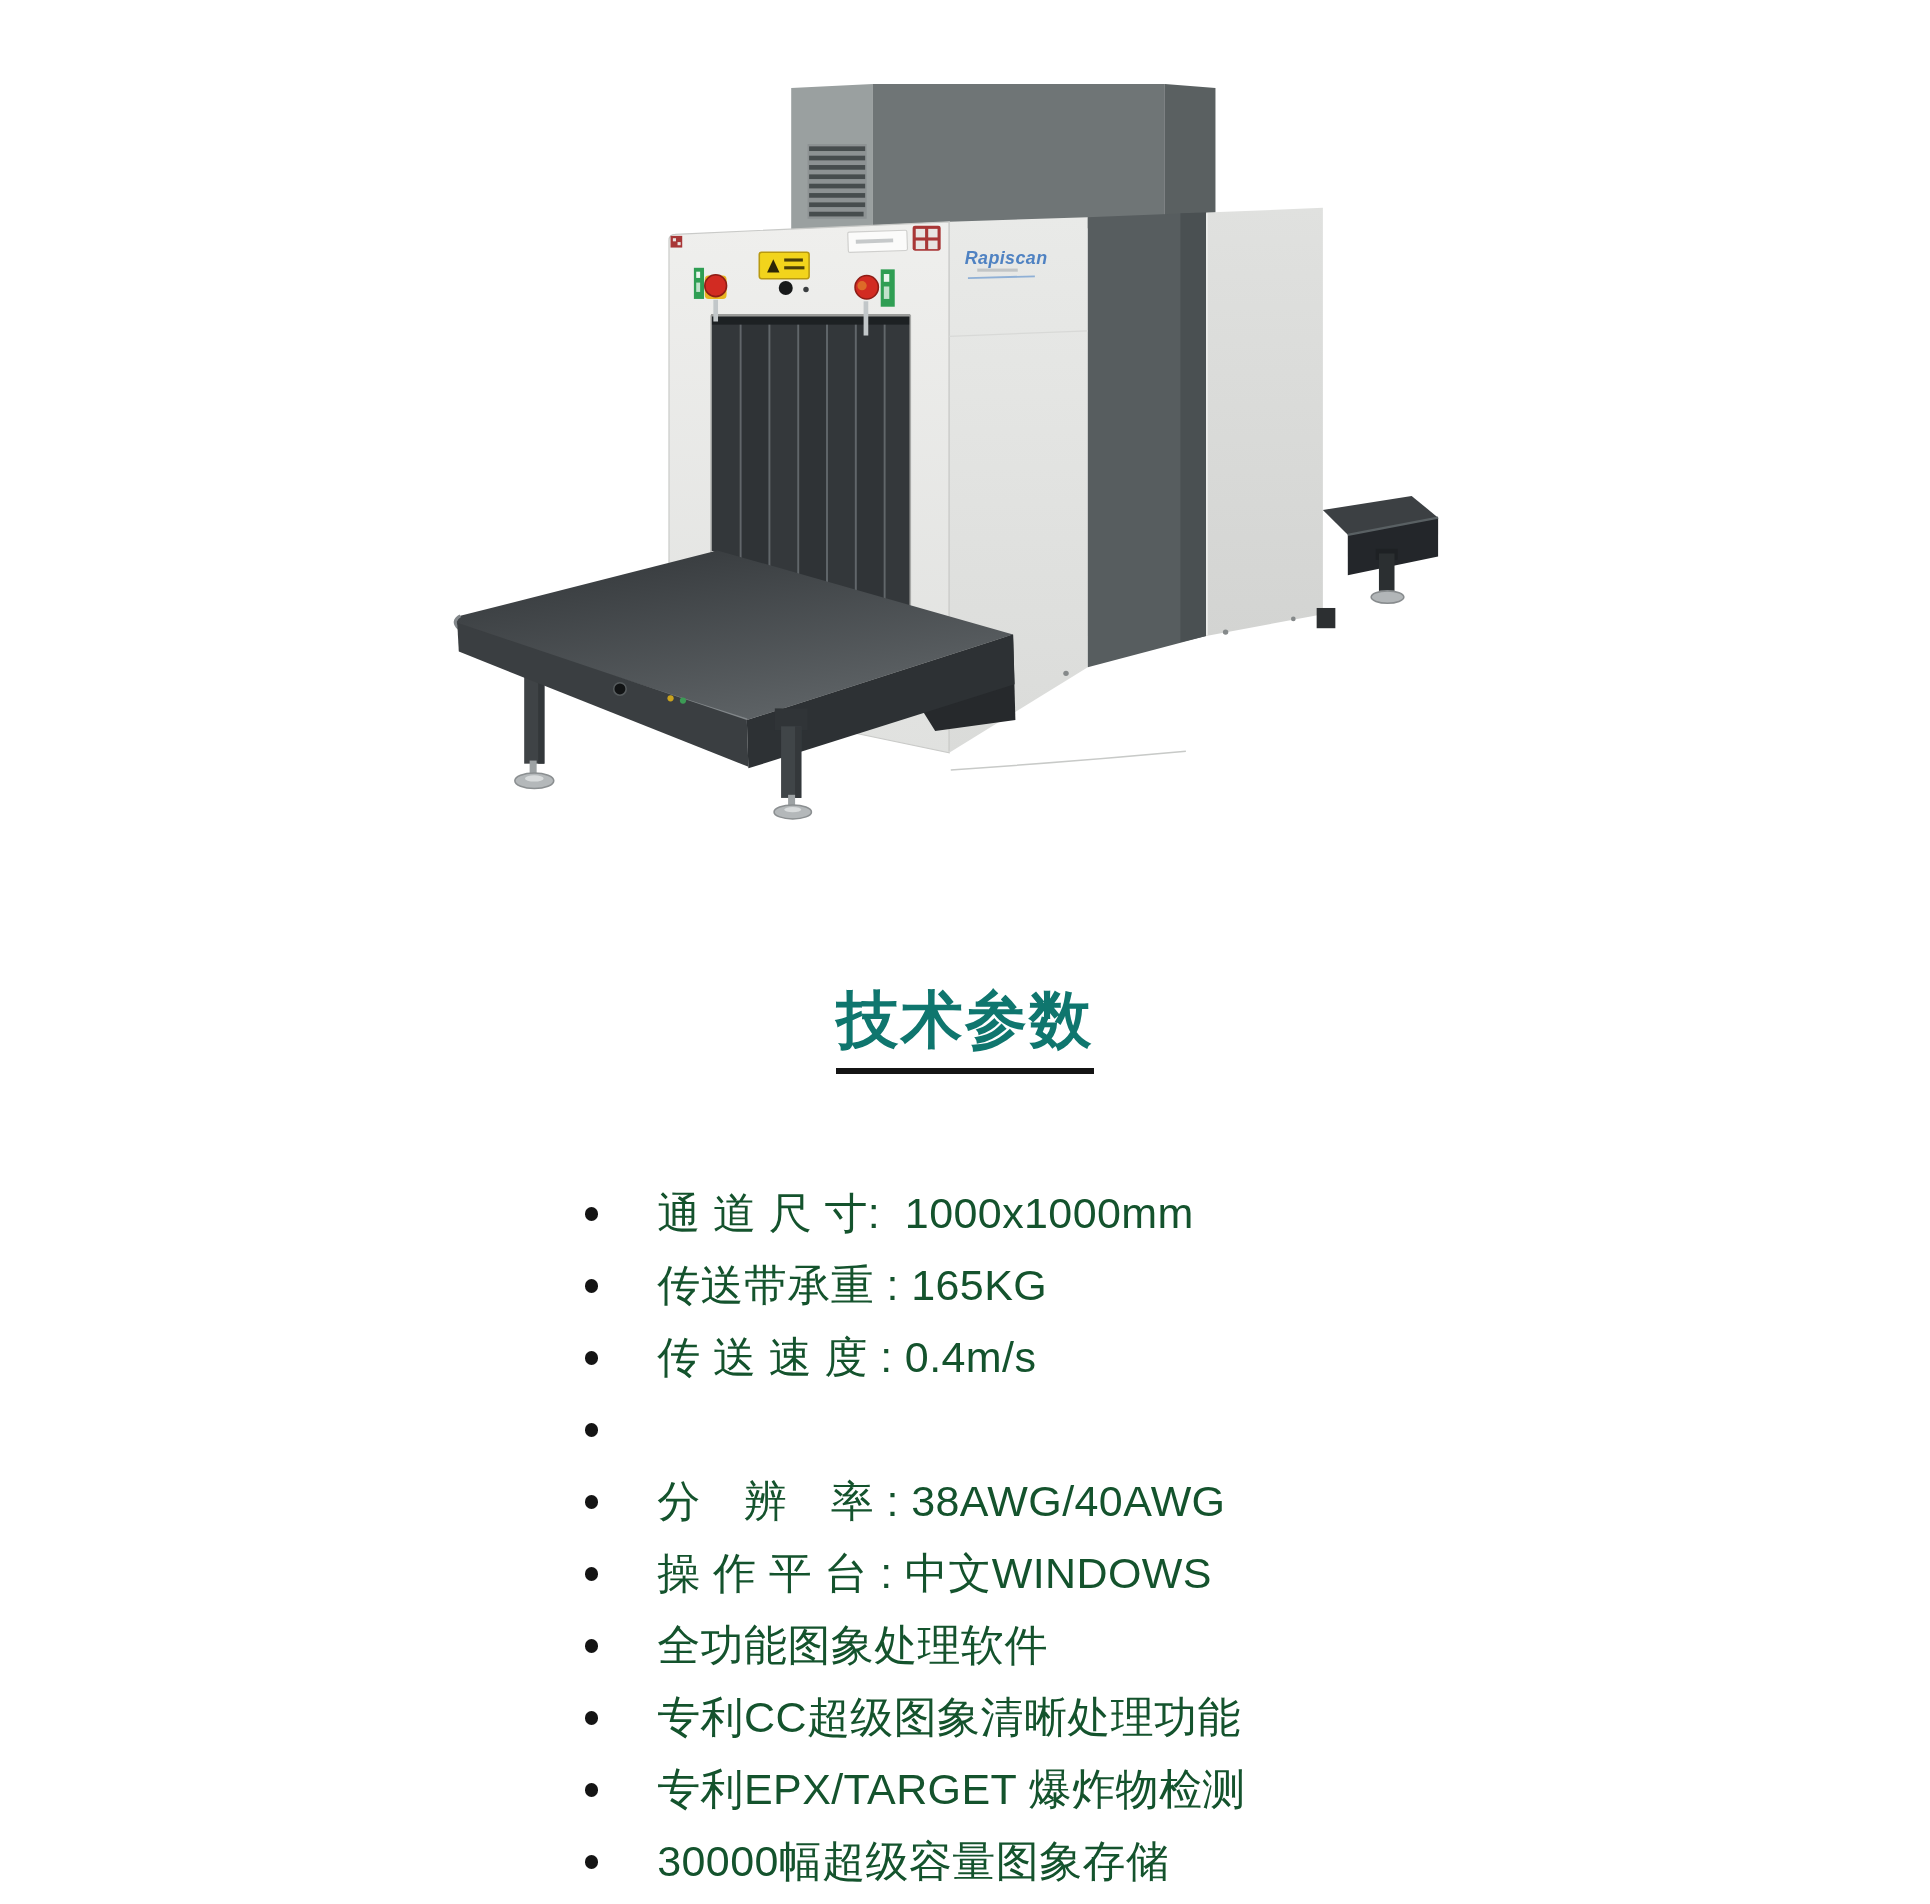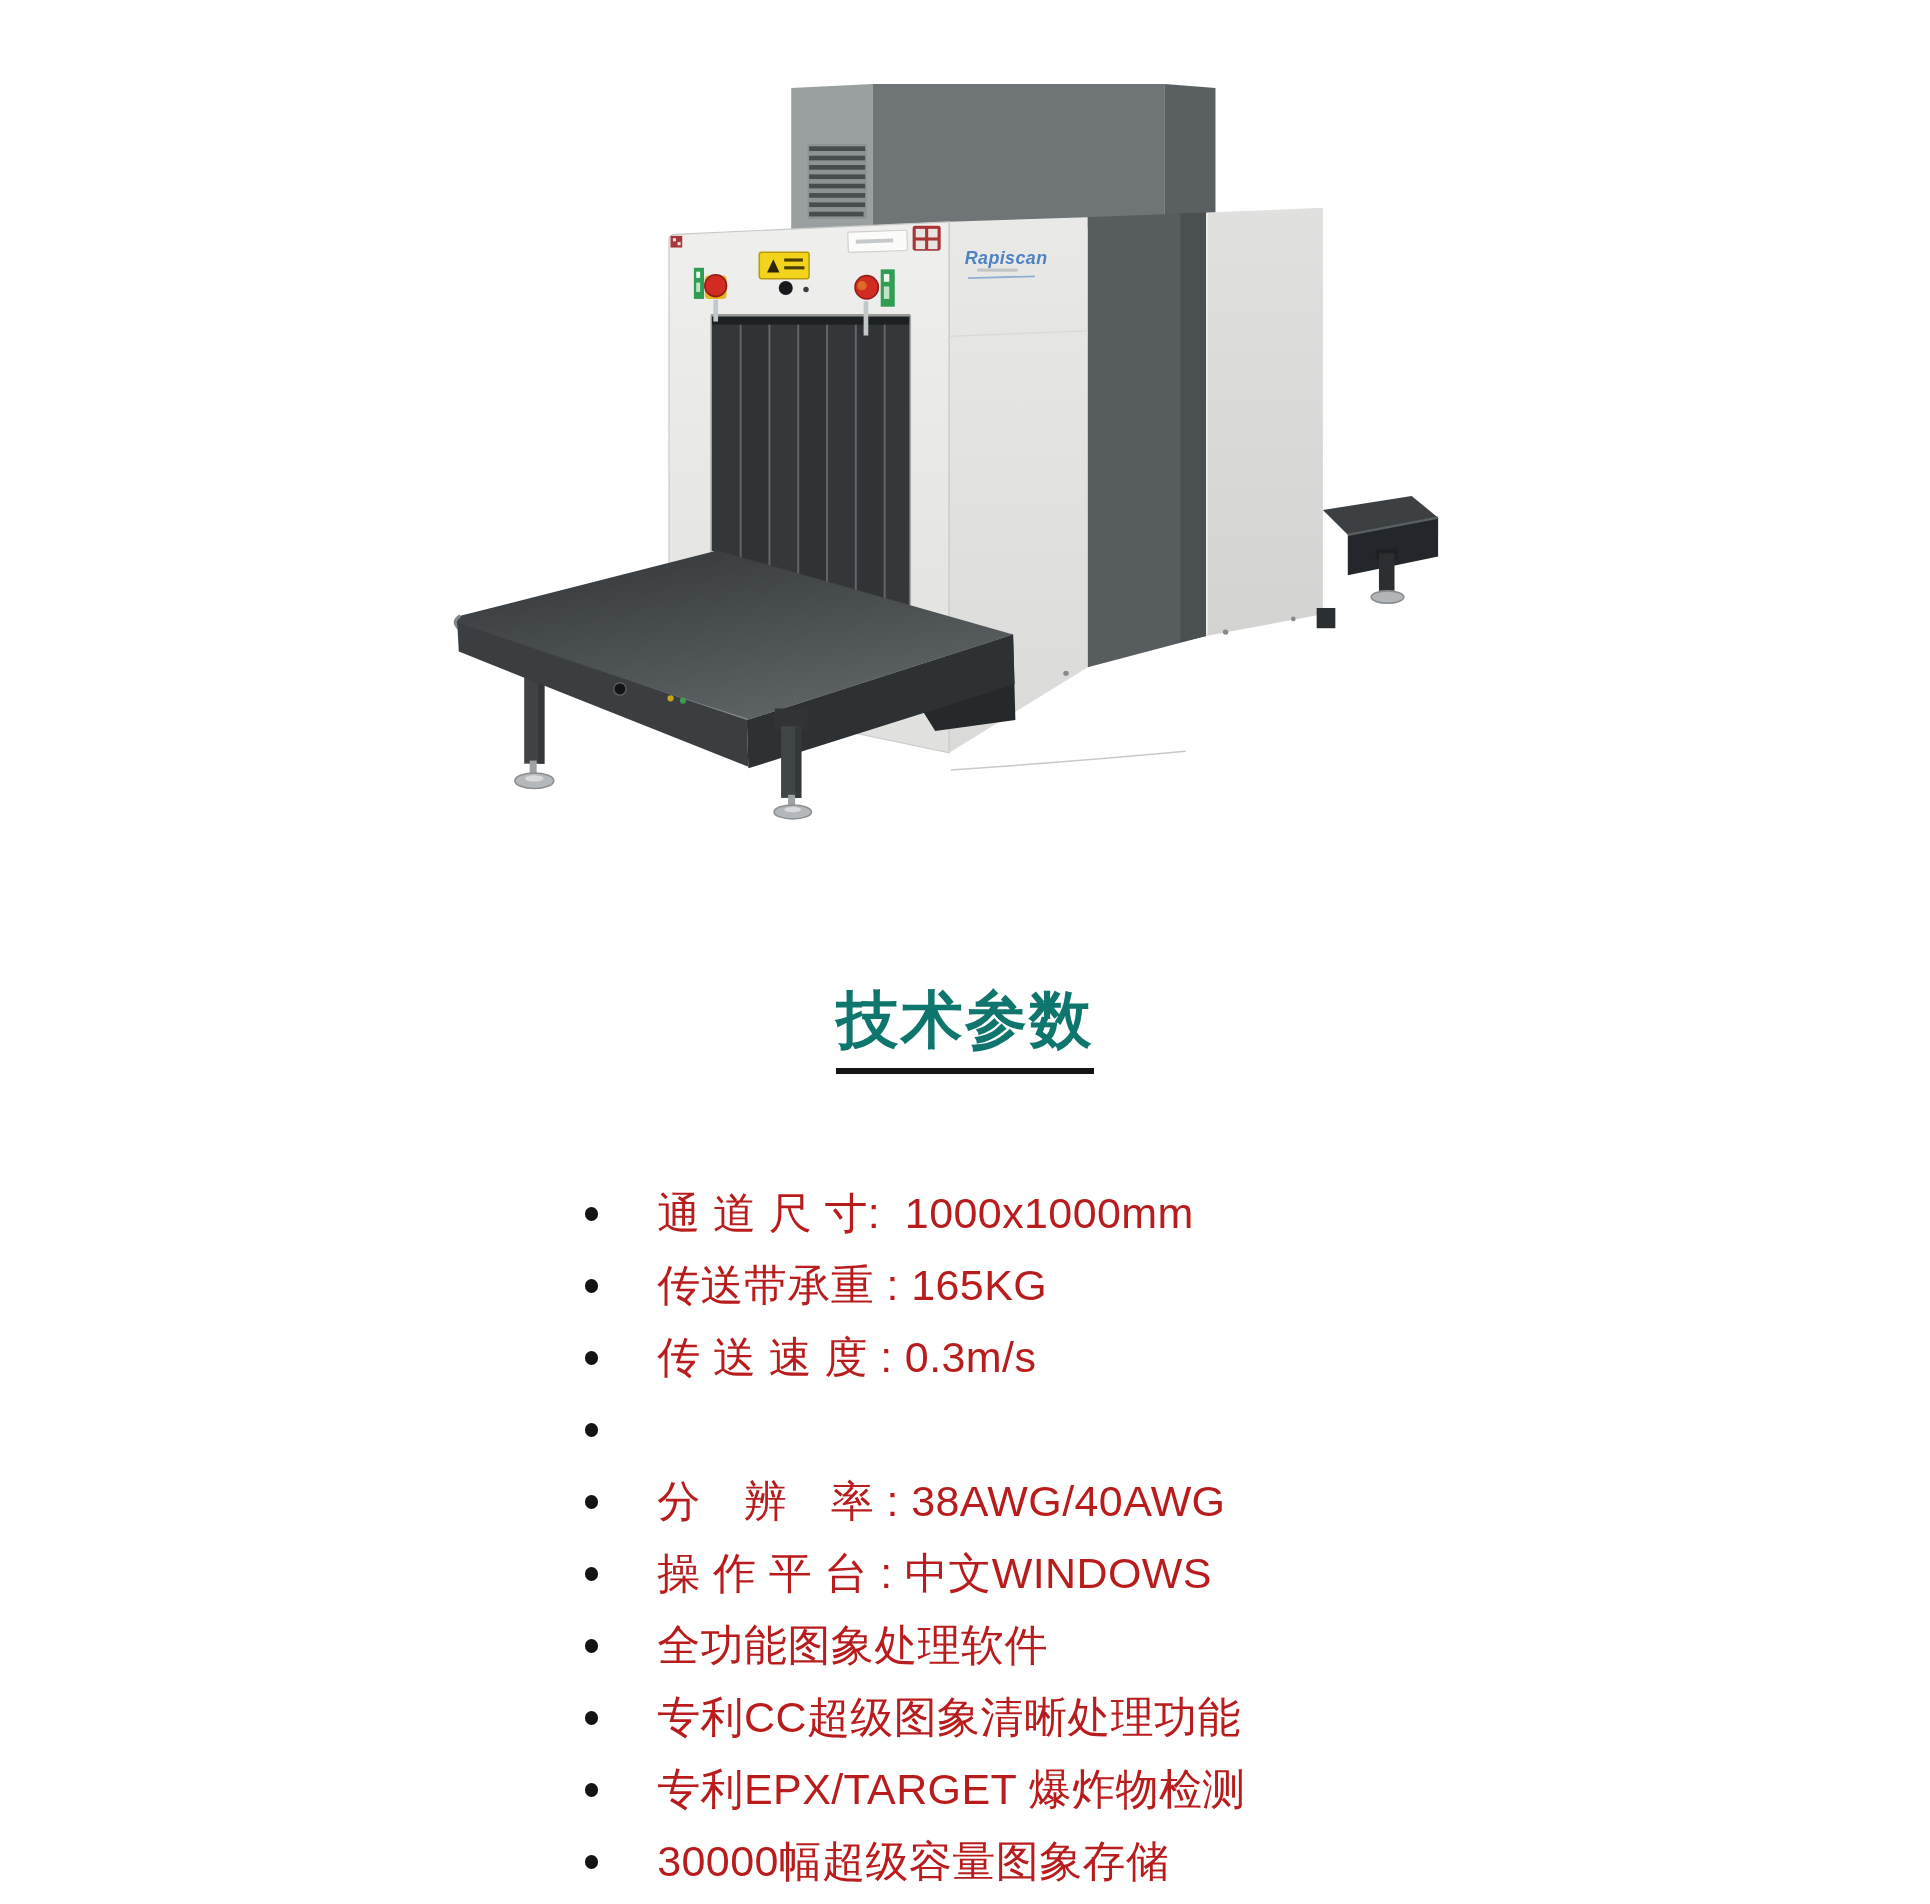--- a/index.html
+++ b/index.html
@@ -32,21 +32,21 @@
     display:flex;align-items:center;
     height:72px;
   }
   .spec-bullet{
     flex:0 0 auto;
     width:13.2px;height:13.2px;border-radius:50%;
     background:#141414;
     margin-right:59px;
   }
   .spec-text{
-    font-size:43px;color:#b91c1c;
+    font-size:43px;color:#14532d;
     white-space:pre;
     letter-spacing:0.4px;
   }
 </style>
 </head>
 <body>
 
 <div class="page">
 
   <figure class="product-figure">
@@ -248,21 +248,21 @@
     <li class="spec-item">
       <span class="spec-bullet"></span>
       <span class="spec-text">通 道 尺 寸:  1000x1000mm</span>
     </li>
     <li class="spec-item">
       <span class="spec-bullet"></span>
       <span class="spec-text">传送带承重 : 165KG</span>
     </li>
     <li class="spec-item">
       <span class="spec-bullet"></span>
-      <span class="spec-text">传 送 速 度 : 0.3m/s</span>
+      <span class="spec-text">传 送 速 度 : 0.4m/s</span>
     </li>
     <li class="spec-item">
       <span class="spec-bullet"></span>
     </li>
     <li class="spec-item">
       <span class="spec-bullet"></span>
       <span class="spec-text">分　辨　率 : 38AWG/40AWG</span>
     </li>
     <li class="spec-item">
       <span class="spec-bullet"></span>

